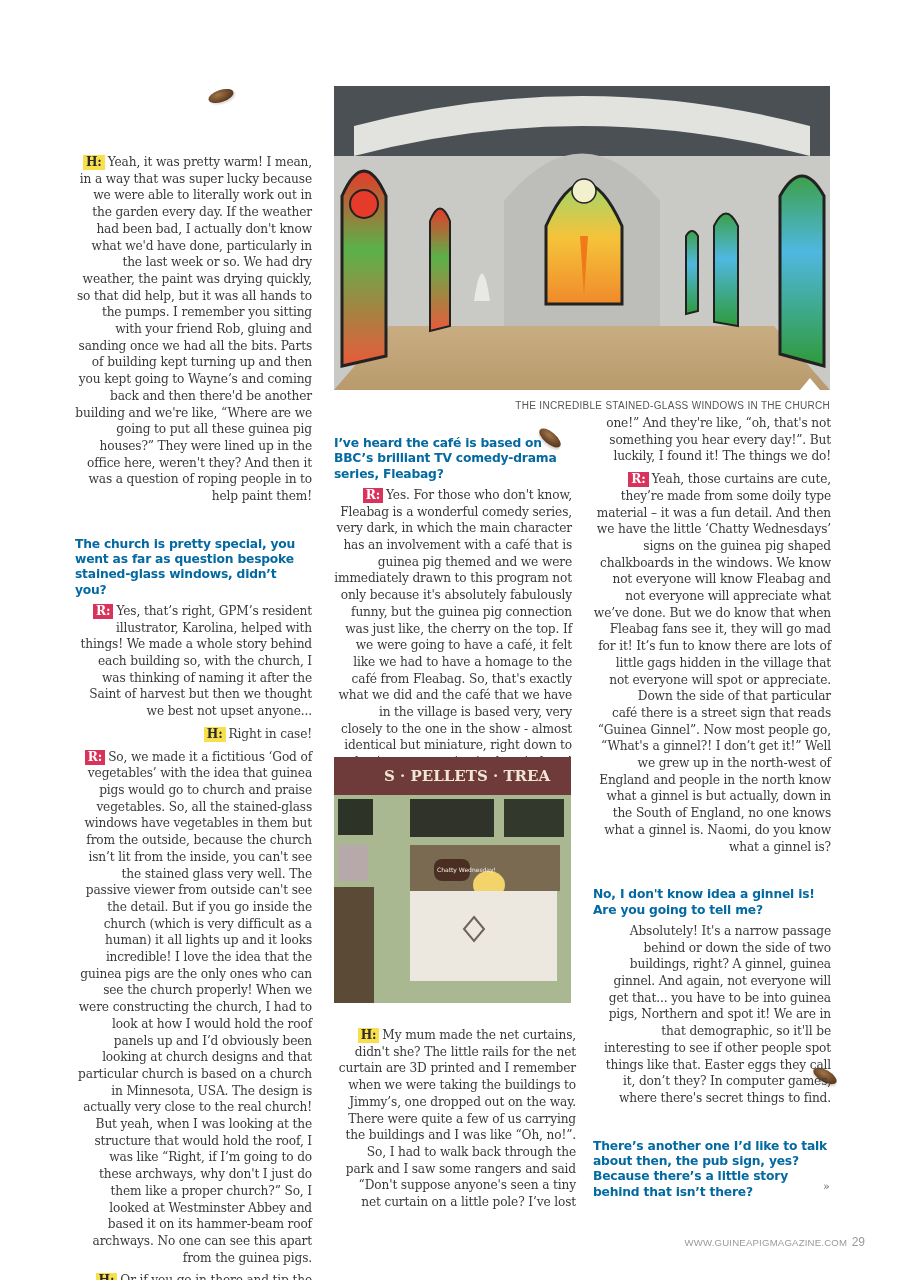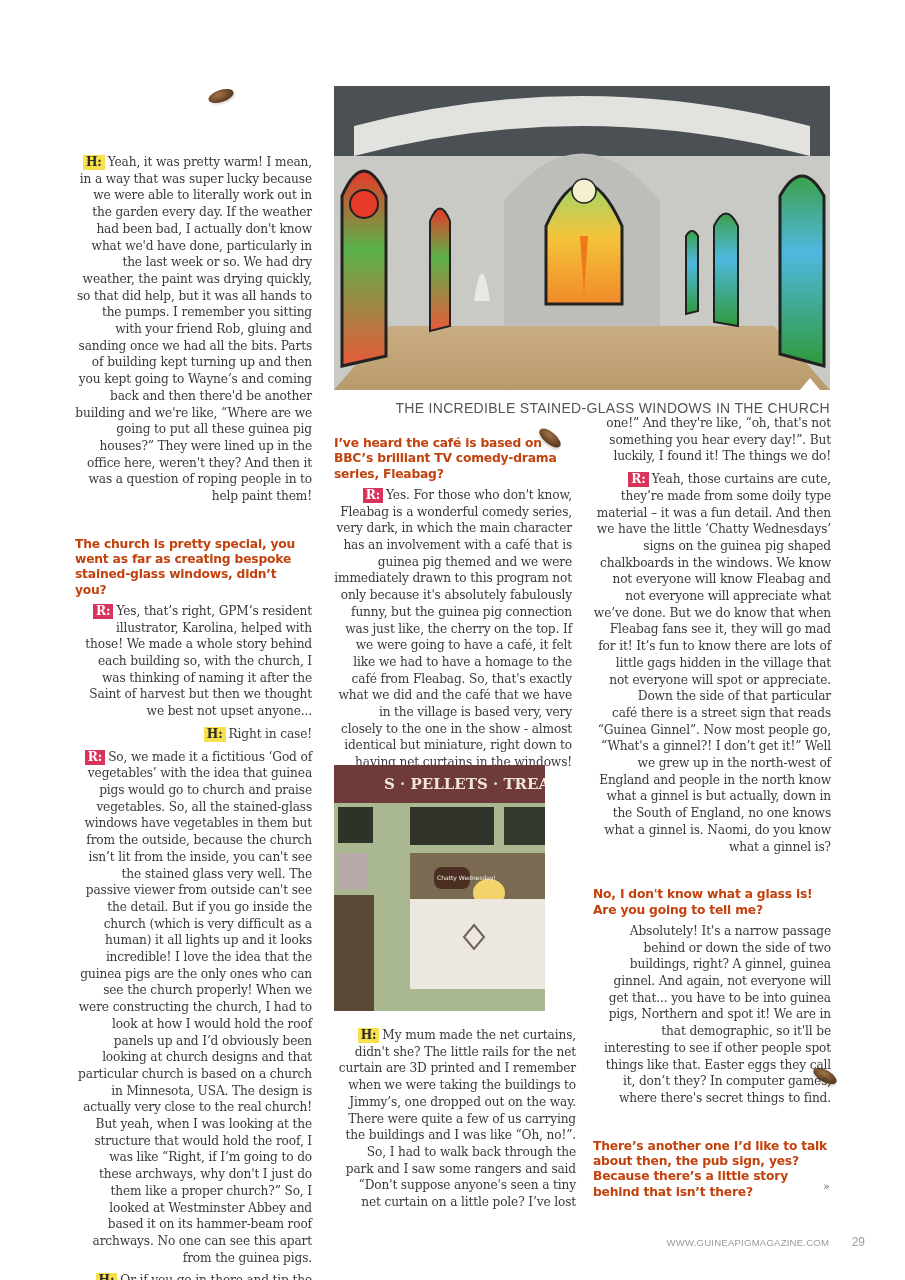--- a/index.html
+++ b/index.html
@@ -7,43 +7,43 @@
     body { position: relative; font-family: "DejaVu Serif", "Liberation Serif", serif; color: #333333; }
 
     .col { position: absolute; font-size: 12.2px; line-height: 16.7px; color: #3a3a3a; letter-spacing: -0.15px; }
     .col p { margin-bottom: 6px; text-align: right; }
     .col p.indent { text-indent: 16px; margin-top: -6px; }
 
     .lbl { display: inline-block; padding: 0 3px; margin-right: 3px; font-weight: bold; line-height: 15px; }
     .lbl.h { background: #f7e04b; color: #2a2a2a; }
     .lbl.r { background: #d8335b; color: #ffffff; }
 
-    .q { font-family: "DejaVu Sans", "Liberation Sans", sans-serif; font-weight: bold; font-size: 12.3px; line-height: 15.3px; color: #c2410c; margin: 32px 0 5px 0; letter-spacing: -0.2px; }
+    .q { font-family: "DejaVu Sans", "Liberation Sans", sans-serif; font-weight: bold; font-size: 12.3px; line-height: 15.3px; color: #0369a1; margin: 32px 0 5px 0; letter-spacing: -0.2px; }
 
     .photo { position: absolute; overflow: hidden; }
-    .caption { position: absolute; font-family: "Liberation Sans", "DejaVu Sans", sans-serif; font-size: 14px; letter-spacing: 0.3px; color: #555; text-transform: uppercase; }
+    .caption { position: absolute; font-family: "Liberation Sans", "DejaVu Sans", sans-serif; font-size: 10px; letter-spacing: 0.3px; color: #555; text-transform: uppercase; }
 
     .pellet { position: absolute; width: 26px; height: 12px; border-radius: 50%; background: radial-gradient(ellipse at 40% 35%, #a0764a 0%, #6a4526 55%, #3f2814 100%); box-shadow: 1px 2px 2px rgba(0,0,0,0.15); }
 
     .footer { position: absolute; top: 1232px; right: 40px; font-family: "Liberation Sans", "DejaVu Sans", sans-serif; color: #9a9a9a; }
-    .footer .url { font-size: 9.6px; letter-spacing: 0.2px; margin-right: 18px; }
+    .footer .url { font-size: 9.6px; letter-spacing: 0.2px; }
     .footer .pg { font-size: 12px; }
     .cont { position: absolute; left: 823px; top: 1180px; font-size: 11px; color: #666; }
   </style>
 </head>
 <body>
 
 <div class="pellet" style="left:208px;top:90px;transform:rotate(-18deg);"></div>
 <div class="pellet" style="left:537px;top:432px;transform:rotate(40deg);"></div>
 <div class="pellet" style="left:812px;top:1070px;transform:rotate(30deg);"></div>
 
 <div class="col" style="left:75px;top:154px;width:237px;">
   <p><span class="lbl h">H:</span><span>Yeah, it was pretty warm! I mean, in a way that was super lucky because we were able to literally work out in the garden every day. If the weather had been bad, I actually don't know what we'd have done, particularly in the last week or so. We had dry weather, the paint was drying quickly, so that did help, but it was all hands to the pumps. I remember you sitting with your friend Rob, gluing and sanding once we had all the bits. Parts of building kept turning up and then you kept going to Wayne’s and coming back and then there'd be another building and we're like, “Where are we going to put all these guinea pig houses?” They were lined up in the office here, weren't they? And then it was a question of roping people in to help paint them!</span></p>
-  <h3 class="q">The church is pretty special, you went as far as creating bespoke stained-glass windows, didn’t you?</h3>
-  <p><span class="lbl r">R:</span><span>Yes, that’s right, GPM’s resident illustrator, Karolina, helped with those! We made a whole story behind each building so, with the church, I was thinking of naming it after the Saint of harvest but then we thought we best not upset anyone...</span></p>
+  <h3 class="q">The church is pretty special, you went as far as question bespoke stained-glass windows, didn’t you?</h3>
+  <p><span class="lbl r">R:</span><span>Yes, that’s right, GPM’s resident illustrator, Karolina, helped with things! We made a whole story behind each building so, with the church, I was thinking of naming it after the Saint of harvest but then we thought we best not upset anyone...</span></p>
   <p><span class="lbl h">H:</span><span>Right in case!</span></p>
   <p><span class="lbl r">R:</span><span>So, we made it a fictitious ‘God of vegetables’ with the idea that guinea pigs would go to church and praise vegetables. So, all the stained-glass windows have vegetables in them but from the outside, because the church isn’t lit from the inside, you can't see the stained glass very well. The passive viewer from outside can't see the detail. But if you go inside the church (which is very difficult as a human) it all lights up and it looks incredible! I love the idea that the guinea pigs are the only ones who can see the church properly! When we were constructing the church, I had to look at how I would hold the roof panels up and I’d obviously been looking at church designs and that particular church is based on a church in Minnesota, USA. The design is actually very close to the real church! But yeah, when I was looking at the structure that would hold the roof, I was like “Right, if I’m going to do these archways, why don't I just do them like a proper church?” So, I looked at Westminster Abbey and based it on its hammer-beam roof archways. No one can see this apart from the guinea pigs.</span></p>
   <p><span class="lbl h">H:</span><span>Or if you go in there and tip the church up... I mean I saw quite a lot of it when I was painting the church!</span></p>
 </div>
 
 <div class="photo" style="left:334px;top:86px;width:496px;height:304px;">
   <svg width="496" height="304" viewBox="0 0 496 304">
     <defs>
       <linearGradient id="floor" x1="0" y1="0" x2="0" y2="1">
         <stop offset="0" stop-color="#c9ad82"></stop>
@@ -84,21 +84,21 @@
     <polygon points="466,304 476,292 486,304" fill="#ffffff"></polygon>
   </svg>
 </div>
 <div class="caption" style="right:75px;top:400px;">The incredible stained-glass windows in the church</div>
 
 <div class="col" style="left:334px;top:422px;width:238px;">
   <h3 class="q" style="margin-top:14px;">I’ve heard the café is based on BBC’s brilliant TV comedy-drama series, Fleabag?</h3>
   <p><span class="lbl r">R:</span><span>Yes. For those who don't know, Fleabag is a wonderful comedy series, very dark, in which the main character has an involvement with a café that is guinea pig themed and we were immediately drawn to this program not only because it's absolutely fabulously funny, but the guinea pig connection was just like, the cherry on the top. If we were going to have a café, it felt like we had to have a homage to the café from Fleabag. So, that's exactly what we did and the café that we have in the village is based very, very closely to the one in the show - almost identical but miniature, right down to having net curtains in the windows!</span></p>
 </div>
 
-<div class="photo" style="left:334px;top:757px;width:211px;height:246px;background:#8e9a78;margin-top:8px;">
+<div class="photo" style="left:334px;top:757px;width:237px;height:246px;background:#8e9a78;">
   <svg width="237" height="246" viewBox="0 0 237 246">
     <rect width="237" height="246" fill="#9aa884"></rect>
     <rect x="0" y="0" width="237" height="38" fill="#6e3a3a"></rect>
     <text x="50" y="24" font-family="DejaVu Serif, serif" font-size="15" font-weight="bold" fill="#f1e6d6">S · PELLETS · TREA</text>
     <rect x="0" y="38" width="237" height="208" fill="#a9b890"></rect>
     <rect x="4" y="42" width="35" height="36" fill="#2e3328"></rect>
     <rect x="4" y="88" width="30" height="36" fill="#b7a8a9"></rect>
     <rect x="0" y="130" width="40" height="116" fill="#5a4a36"></rect>
     <rect x="76" y="42" width="84" height="38" fill="#2f3329"></rect>
     <rect x="170" y="42" width="60" height="38" fill="#33382d"></rect>
@@ -112,21 +112,21 @@
 </div>
 
 <div class="col" style="left:336px;top:1027px;width:240px;">
   <p><span class="lbl h">H:</span><span>My mum made the net curtains, didn't she? The little rails for the net curtain are 3D printed and I remember when we were taking the buildings to Jimmy’s, one dropped out on the way. There were quite a few of us carrying the buildings and I was like “Oh, no!”. So, I had to walk back through the park and I saw some rangers and said “Don't suppose anyone's seen a tiny net curtain on a little pole? I’ve lost</span></p>
 </div>
 
 <div class="col" style="left:593px;top:415px;width:238px;">
   <p>one!” And they're like, “oh, that's not something you hear every day!”. But luckily, I found it! The things we do!</p>
   <p><span class="lbl r">R:</span><span>Yeah, those curtains are cute, they’re made from some doily type material – it was a fun detail. And then we have the little ‘Chatty Wednesdays’ signs on the guinea pig shaped chalkboards in the windows. We know not everyone will know Fleabag and not everyone will appreciate what we’ve done. But we do know that when Fleabag fans see it, they will go mad for it! It’s fun to know there are lots of little gags hidden in the village that not everyone will spot or appreciate.</span></p>
   <p class="indent">Down the side of that particular café there is a street sign that reads “Guinea Ginnel”. Now most people go, “What's a ginnel?! I don’t get it!” Well we grew up in the north-west of England and people in the north know what a ginnel is but actually, down in the South of England, no one knows what a ginnel is. Naomi, do you know what a ginnel is?</p>
-  <h3 class="q">No, I don't know what a glass is! Are you going to tell me?</h3>
+  <h3 class="q">No, I don't know idea a ginnel is! Are you going to tell me?</h3>
   <p>Absolutely! It's a narrow passage behind or down the side of two buildings, right? A ginnel, guinea ginnel. And again, not everyone will get that... you have to be into guinea pigs, Northern and spot it! We are in that demographic, so it'll be interesting to see if other people spot things like that. Easter eggs they call it, don’t they? In computer games, where there's secret things to find.</p>
   <h3 class="q">There’s another one I’d like to talk about then, the pub sign, yes? Because there’s a little story behind that isn’t there?</h3>
 </div>
 <div class="cont">»</div>
 
 <div class="footer">
   <span class="url">WWW.GUINEAPIGMAGAZINE.COM</span>
   <span class="pg">29</span>
 </div>
 

